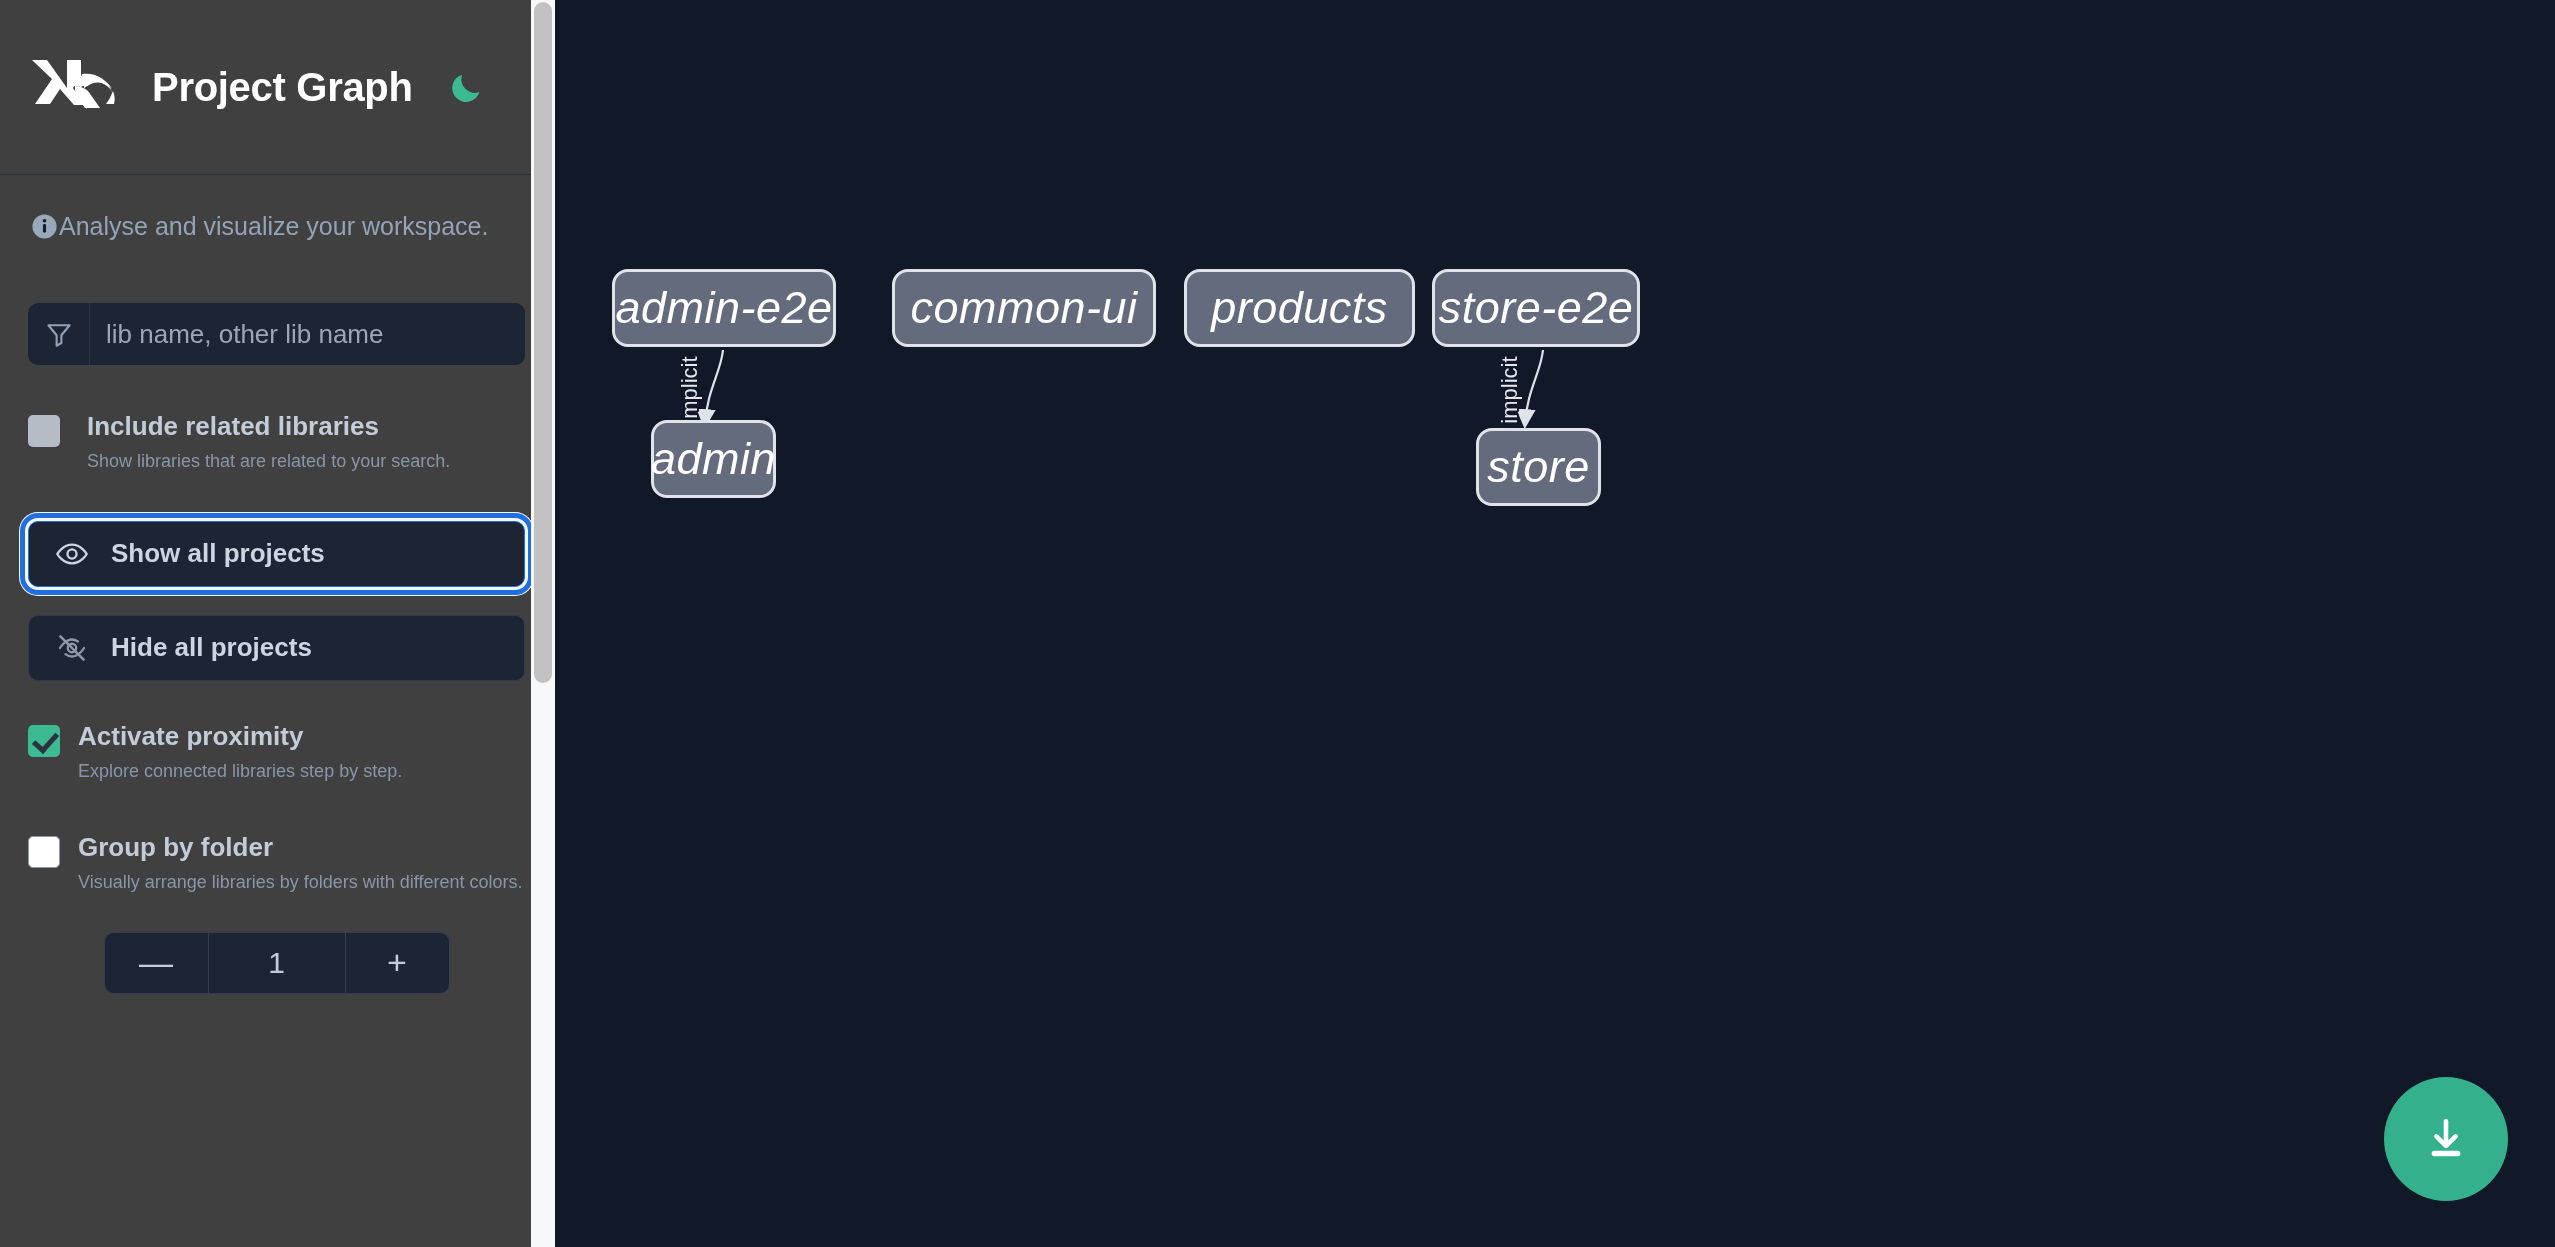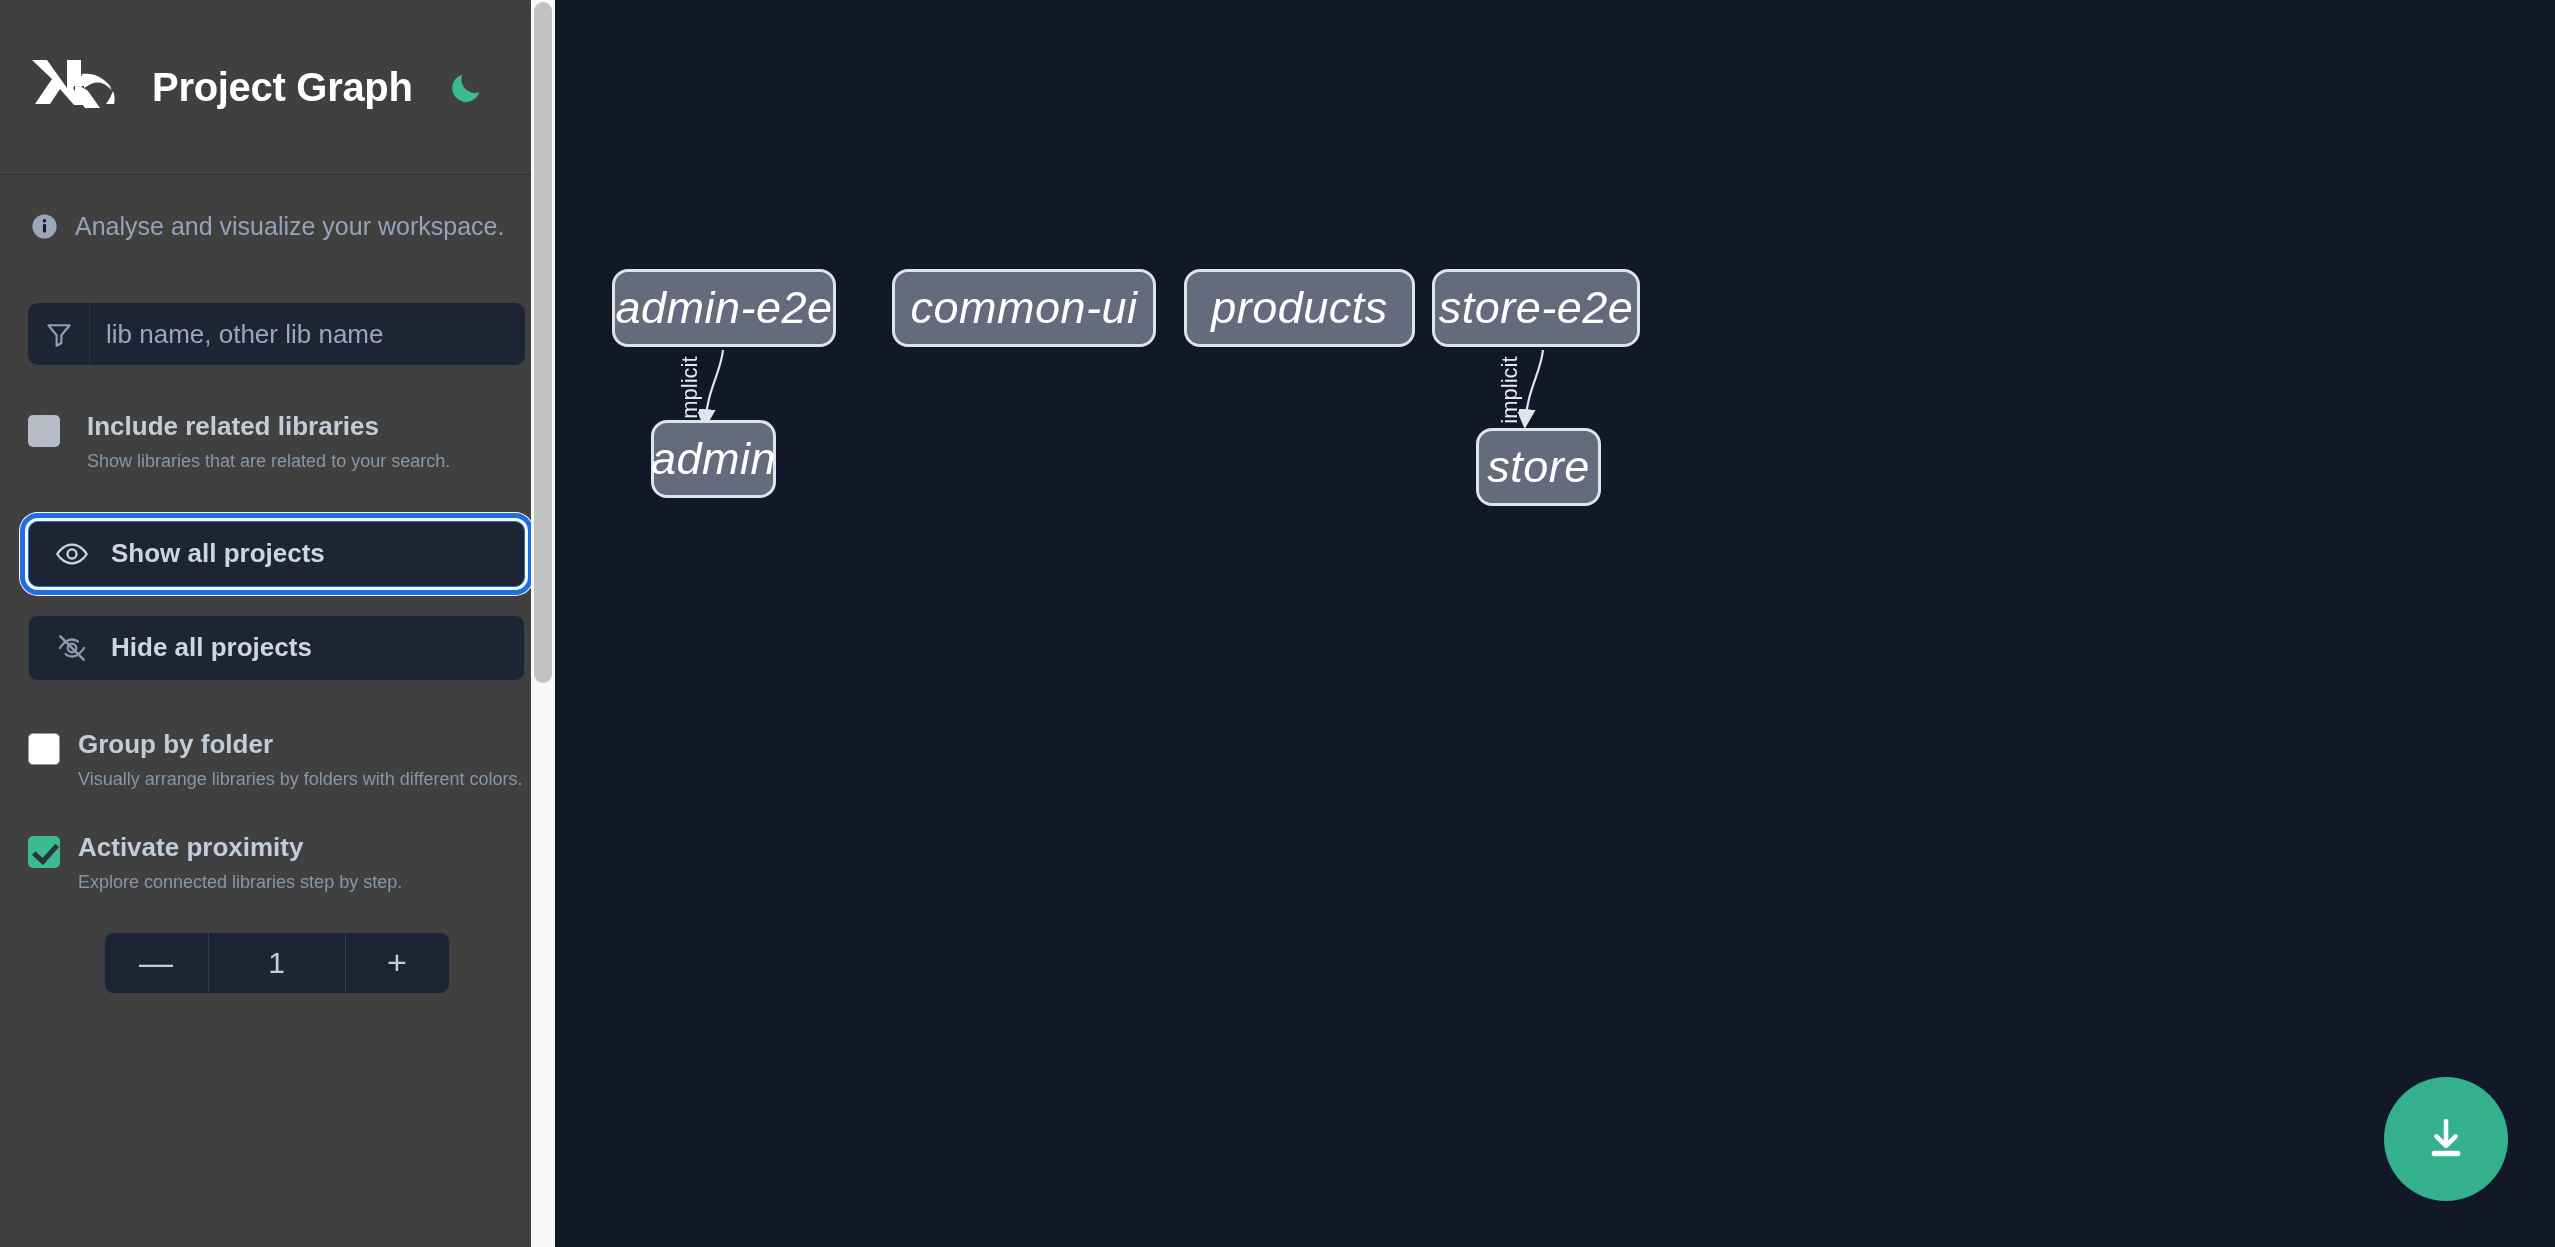--- a/index.html
+++ b/index.html
@@ -57,21 +57,21 @@
     display: flex;
     align-items: center;
     justify-content: center;
     cursor: pointer;
   }
 
   .sb-tagline {
     display: flex;
     align-items: center;
     padding: 37px 30px 0 30px;
-    gap: 16px;
+    gap: 0;
   }
   .info-icon {
     width: 29px; height: 29px;
     flex: 0 0 29px;
   }
   .tagline-text {
     font-size: 25px;
     color: #94a3b8;
     white-space: nowrap;
   }
@@ -361,33 +361,33 @@
           <svg viewBox="0 0 24 24" width="34" height="34" aria-hidden="true">
             <path d="M3.5 12s3.6-6 8.5-6c1.6 0 3 .6 4.2 1.4M20.5 12s-3.6 6-8.5 6c-1.8 0-3.3-.7-4.6-1.7" fill="none" stroke="#8d99a9" stroke-width="1.6" stroke-linecap="round"></path>
             <circle cx="12" cy="12" r="3" fill="none" stroke="#8d99a9" stroke-width="1.6"></circle>
             <line x1="3.8" y1="3.8" x2="20.2" y2="20.2" stroke="#8d99a9" stroke-width="1.8" stroke-linecap="round"></line>
           </svg>
         </span>
         <span class="gbtn-label">Hide all projects</span>
       </button>
     </div>
 
+    <div class="opt-block" style="margin-top:38px;">
+      <span class="cb checked"></span>
+      <span class="opt-text">
+        <span class="opt-label" style="display:block;">Activate proximity</span>
+        <span class="opt-desc" style="display:block;">Explore connected libraries step by step.</span>
+      </span>
+    </div>
+
     <div class="opt-block" style="margin-top:46px;">
       <span class="cb unchecked"></span>
       <span class="opt-text">
         <span class="opt-label" style="display:block;">Group by folder</span>
         <span class="opt-desc" style="display:block;">Visually arrange libraries by folders with different colors.</span>
-      </span>
-    </div>
-
-    <div class="opt-block" style="margin-top:38px;">
-      <span class="cb checked"></span>
-      <span class="opt-text">
-        <span class="opt-label" style="display:block;">Activate proximity</span>
-        <span class="opt-desc" style="display:block;">Explore connected libraries step by step.</span>
       </span>
     </div>
 
     <div class="stepper-wrap" style="margin-top:36px;">
       <div class="stepper">
         <div class="step-btn minus">—</div>
         <div class="step-val">1</div>
         <div class="step-btn plus">+</div>
       </div>
     </div>

